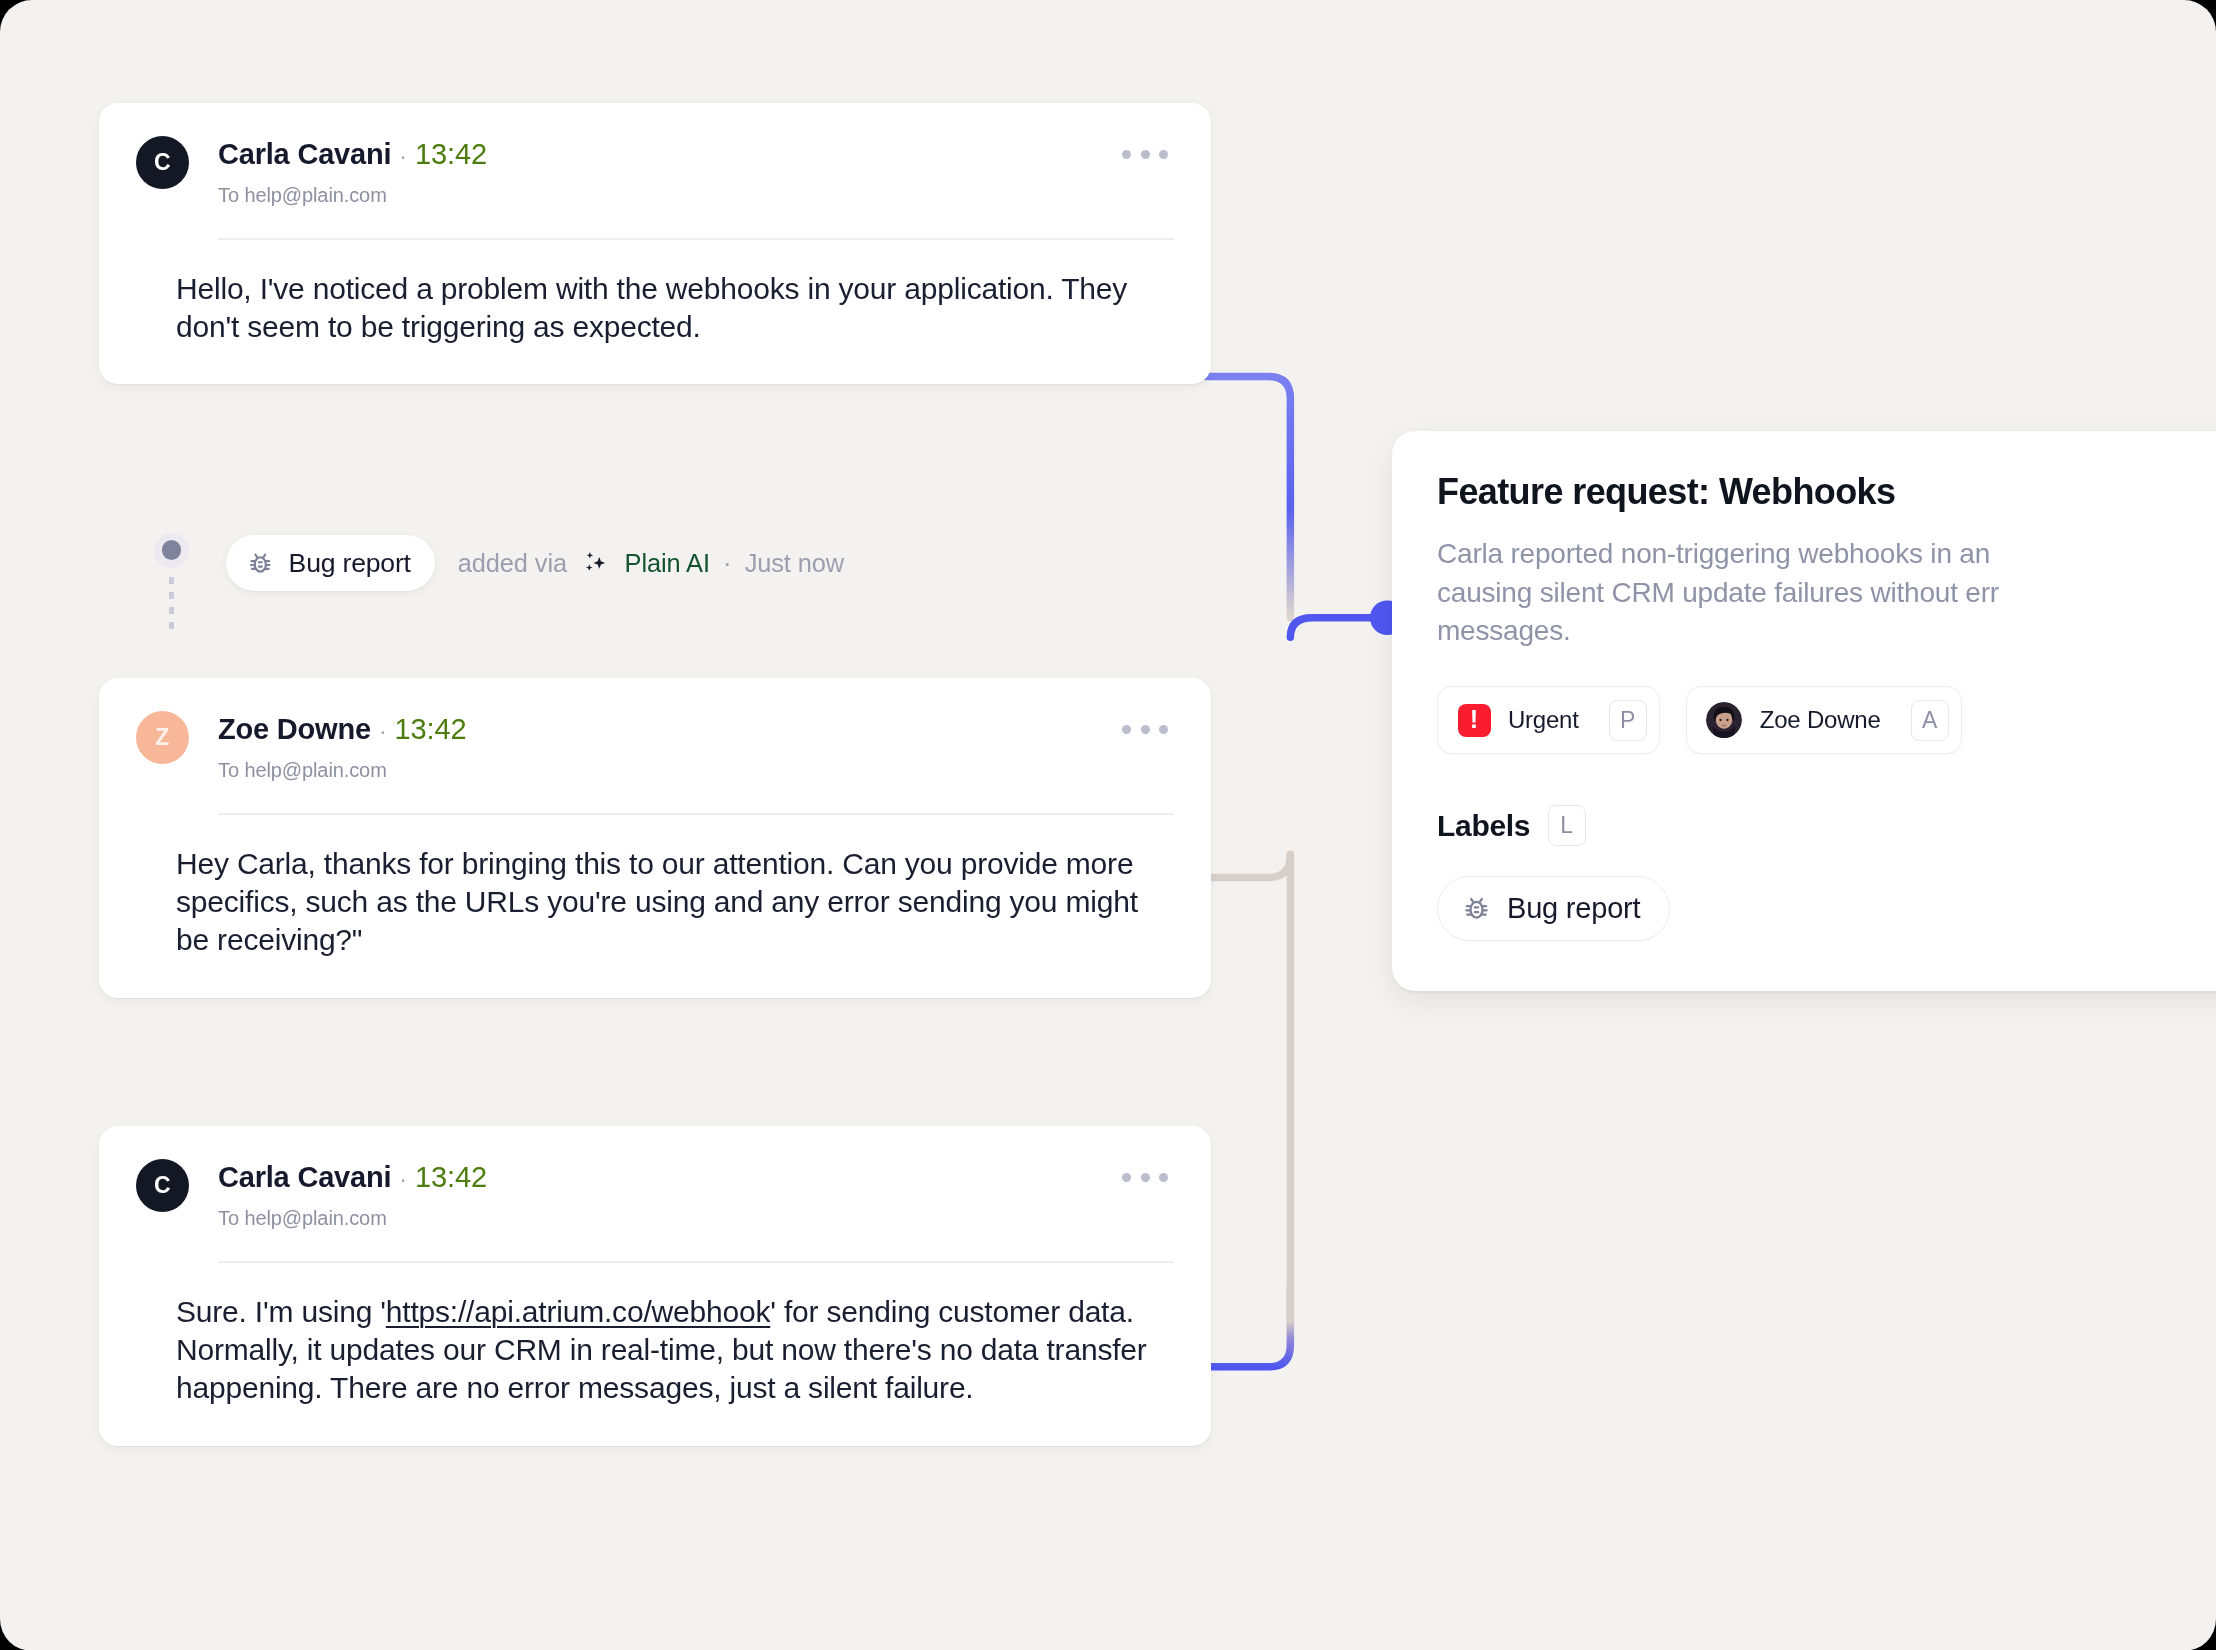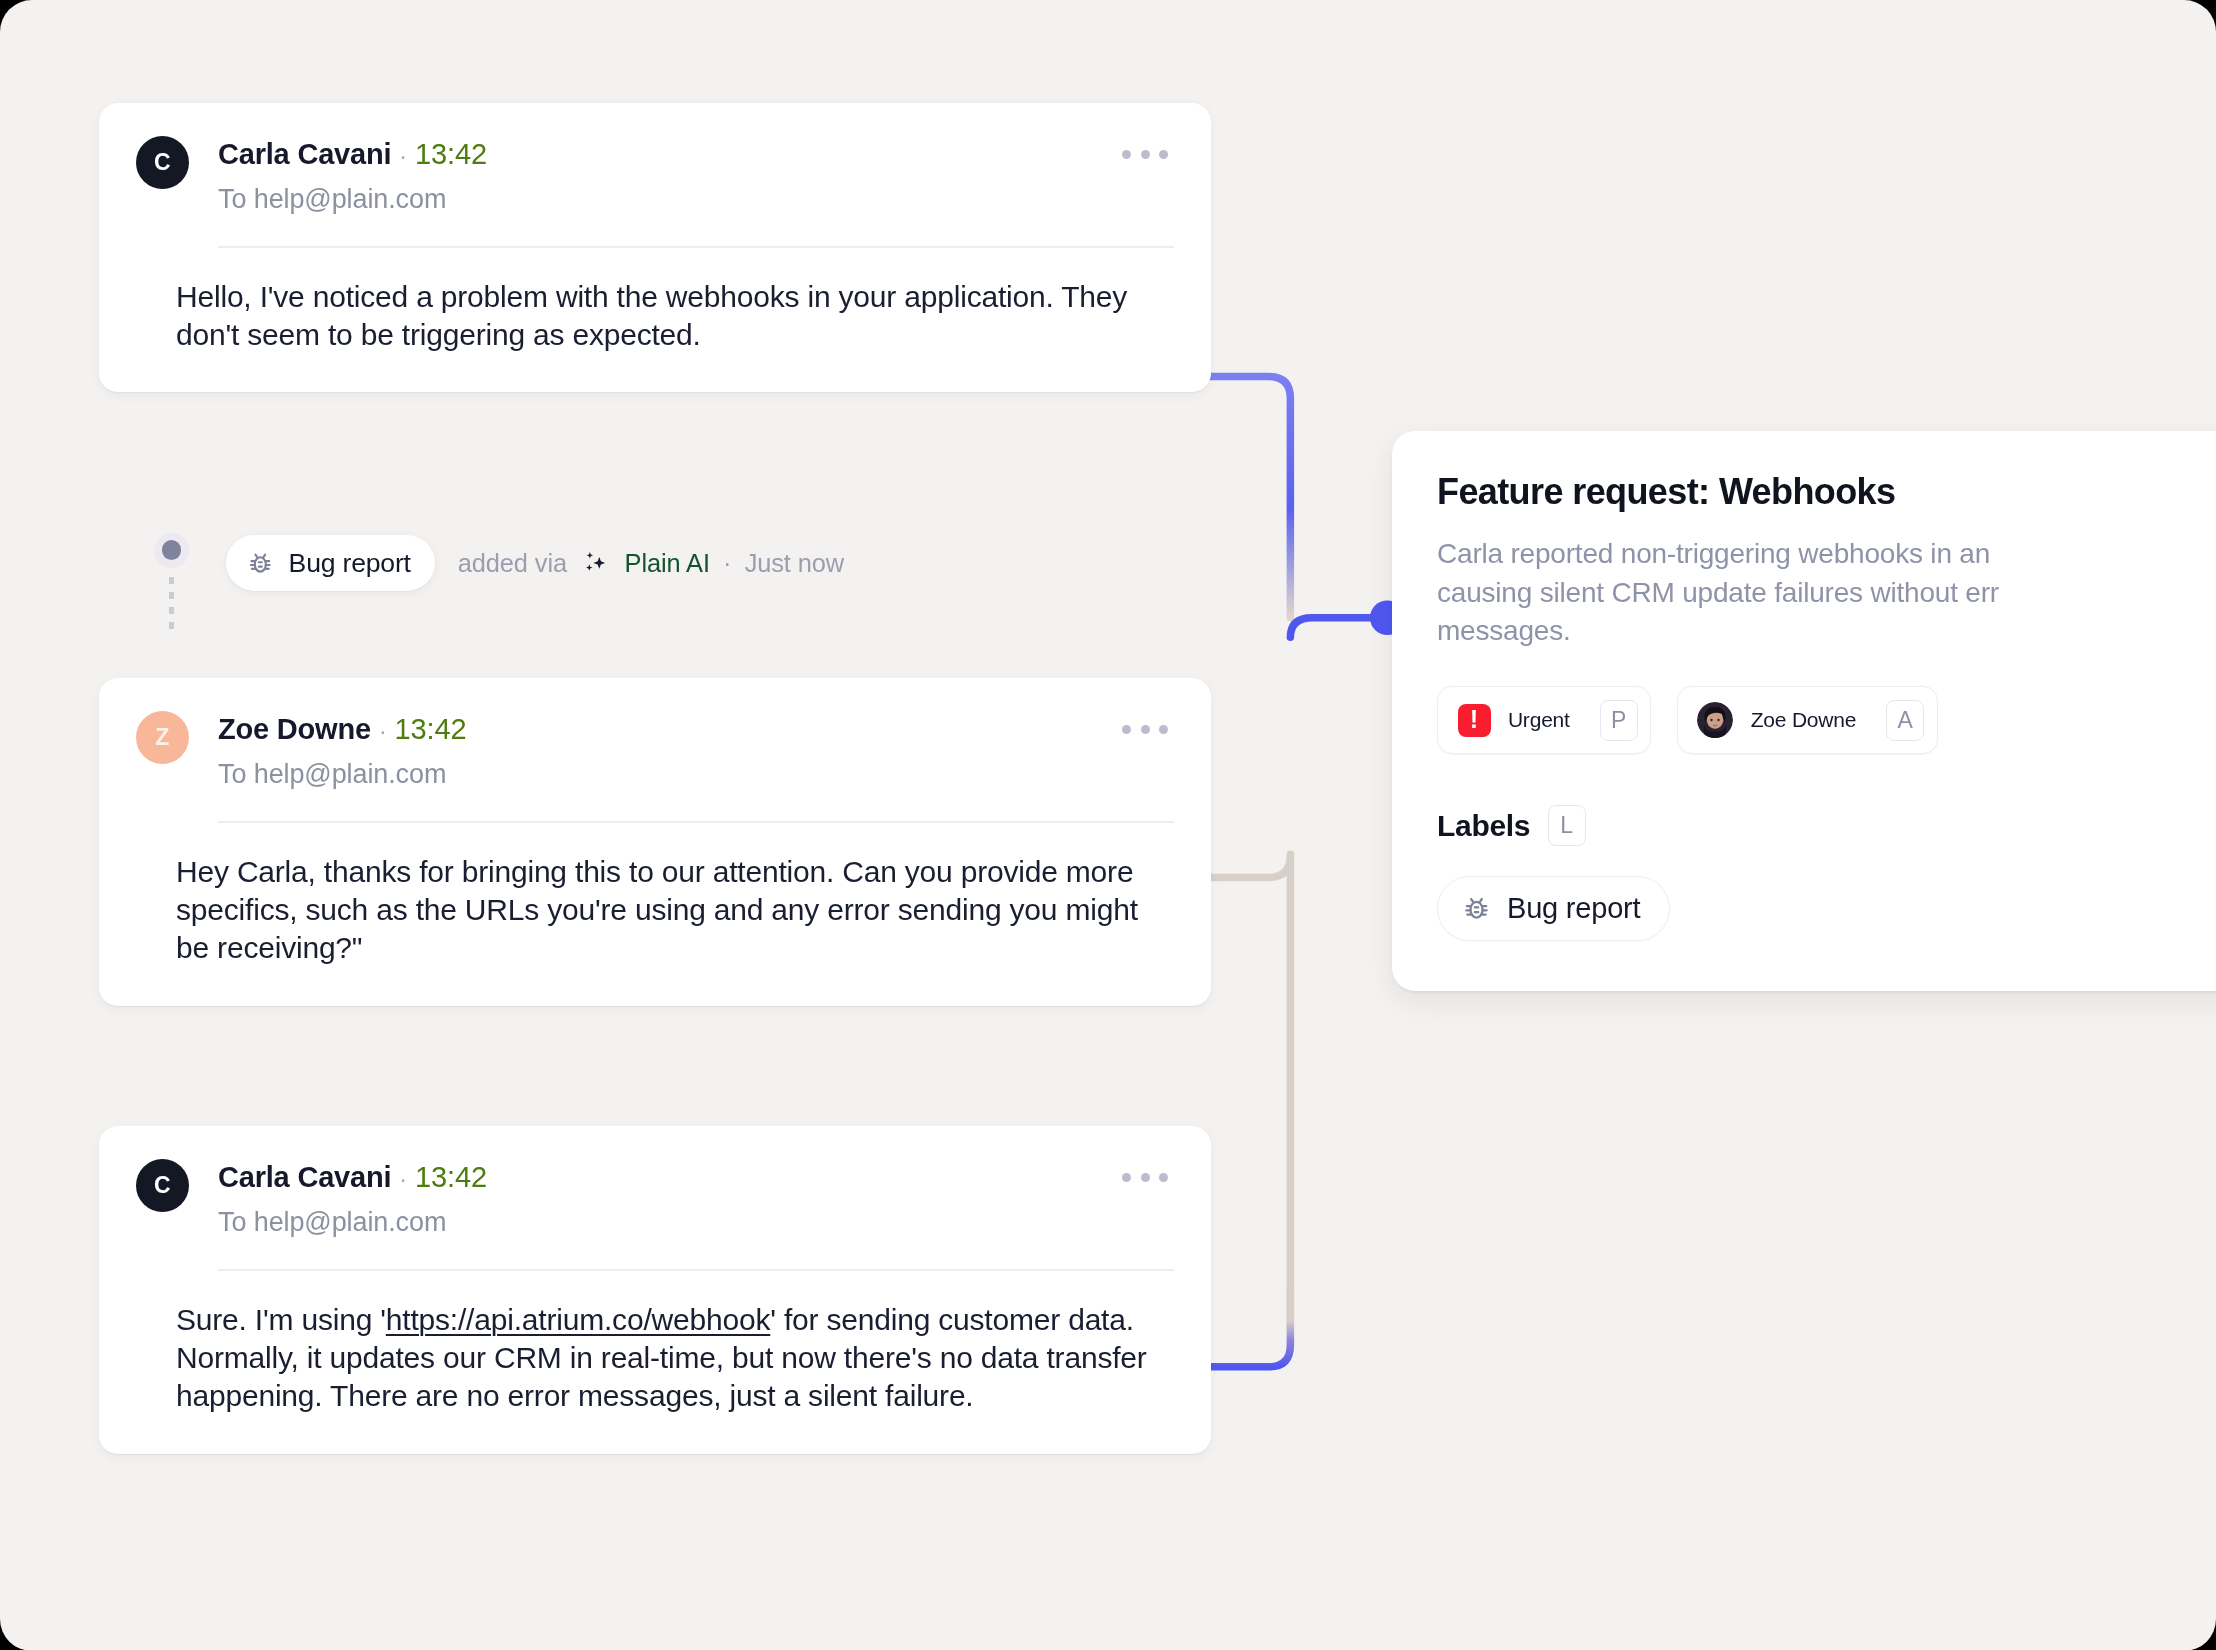--- a/index.html
+++ b/index.html
@@ -29,21 +29,21 @@
     font-size:23px;font-weight:700;letter-spacing:0.3px;
   }
   .avatar.dark{background:#141824;color:#ffffff;}
   .avatar.peach{background:#f9b79a;color:#fdf0ea;}
 
   .head-text{margin-left:29px;flex:1 1 auto;padding-top:2.3px;}
   .name-row{display:flex;align-items:baseline;gap:0;font-size:29px;}
   .sender{font-weight:700;color:#15192b;letter-spacing:-0.2px;}
   .sep{color:#a3a6b4;margin:0 8px;font-size:23px;}
   .time{color:#4d7c0f;font-weight:400;letter-spacing:-0.1px;}
-  .recipient{margin-top:12.7px;font-size:27px;color:#8d90a0;letter-spacing:-0.1px;}
+  .recipient{margin-top:12.7px;font-size:20px;color:#8d90a0;letter-spacing:-0.1px;}
 
   .kebab{
     position:absolute;right:0;top:8px;display:flex;gap:9.2px;align-items:center;
     padding:5.8px;cursor:pointer;
   }
   .kebab i{width:9.2px;height:9.2px;border-radius:50%;background:#babdcd;display:block;}
 
   .divider{height:1.7px;background:#eceef1;margin:31px 0 0 82px;}
   .msg-body{
     margin-left:40px;margin-top:30px;font-size:30px;line-height:1.28;
@@ -84,21 +84,21 @@
   .chip-row{display:flex;gap:25.4px;margin-top:35px;}
   .meta-chip{
     display:flex;align-items:center;gap:17.3px;
     background:#ffffff;border:1.7px solid #eceef3;border-radius:15px;
     padding:12.7px 12.7px 12.7px 19.6px;
     box-shadow:0 0.6px 1.2px rgba(24,26,42,.04);
   }
   .urgent-sq{width:33px;height:33px;border-radius:8px;background:#fa1d30;
     display:flex;align-items:center;justify-content:center;
     color:#fff;font-size:25.4px;font-weight:700;line-height:1;}
-  .chip-text{font-size:21px;color:#161a2c;letter-spacing:-0.2px;font-weight:500;}
+  .chip-text{font-size:24px;color:#161a2c;letter-spacing:-0.2px;font-weight:500;}
   .kbd{
     width:36px;height:39px;border:1.7px solid #e4e7ef;border-radius:8px;
     display:flex;align-items:center;justify-content:center;
     font-size:23px;color:#8d90a4;font-weight:500;margin-left:12.7px;
   }
   .face{width:36px;height:36px;border-radius:50%;overflow:hidden;flex:0 0 36px;}
 
   .labels-row{display:flex;align-items:center;gap:17.3px;margin-top:51px;}
   .labels-title{font-size:30px;font-weight:700;color:#10141f;letter-spacing:-0.3px;}
   .label-chip{

